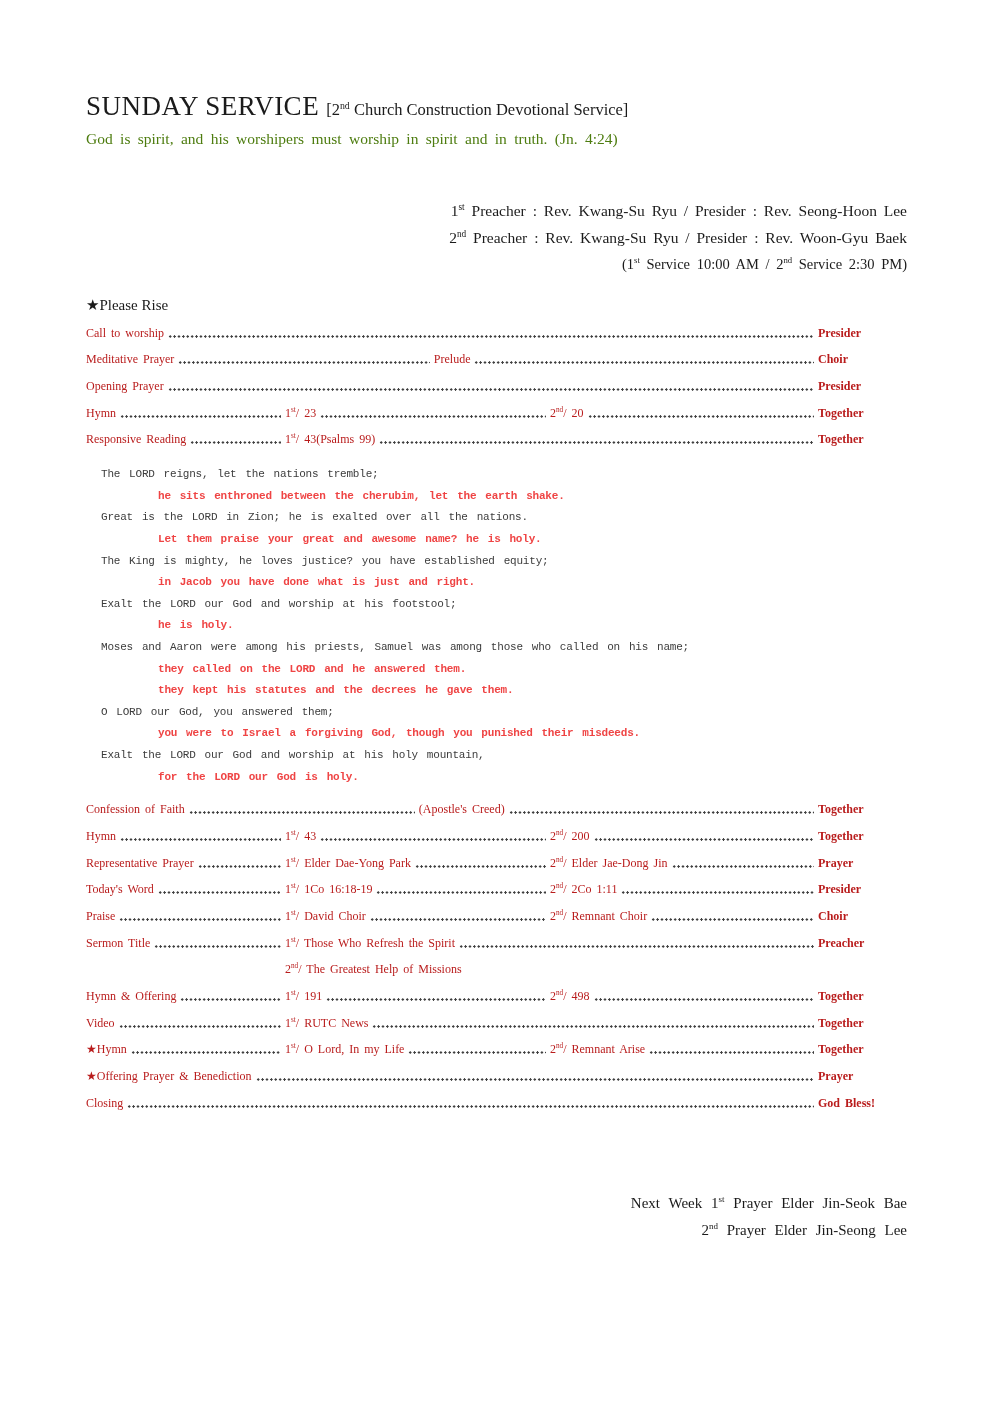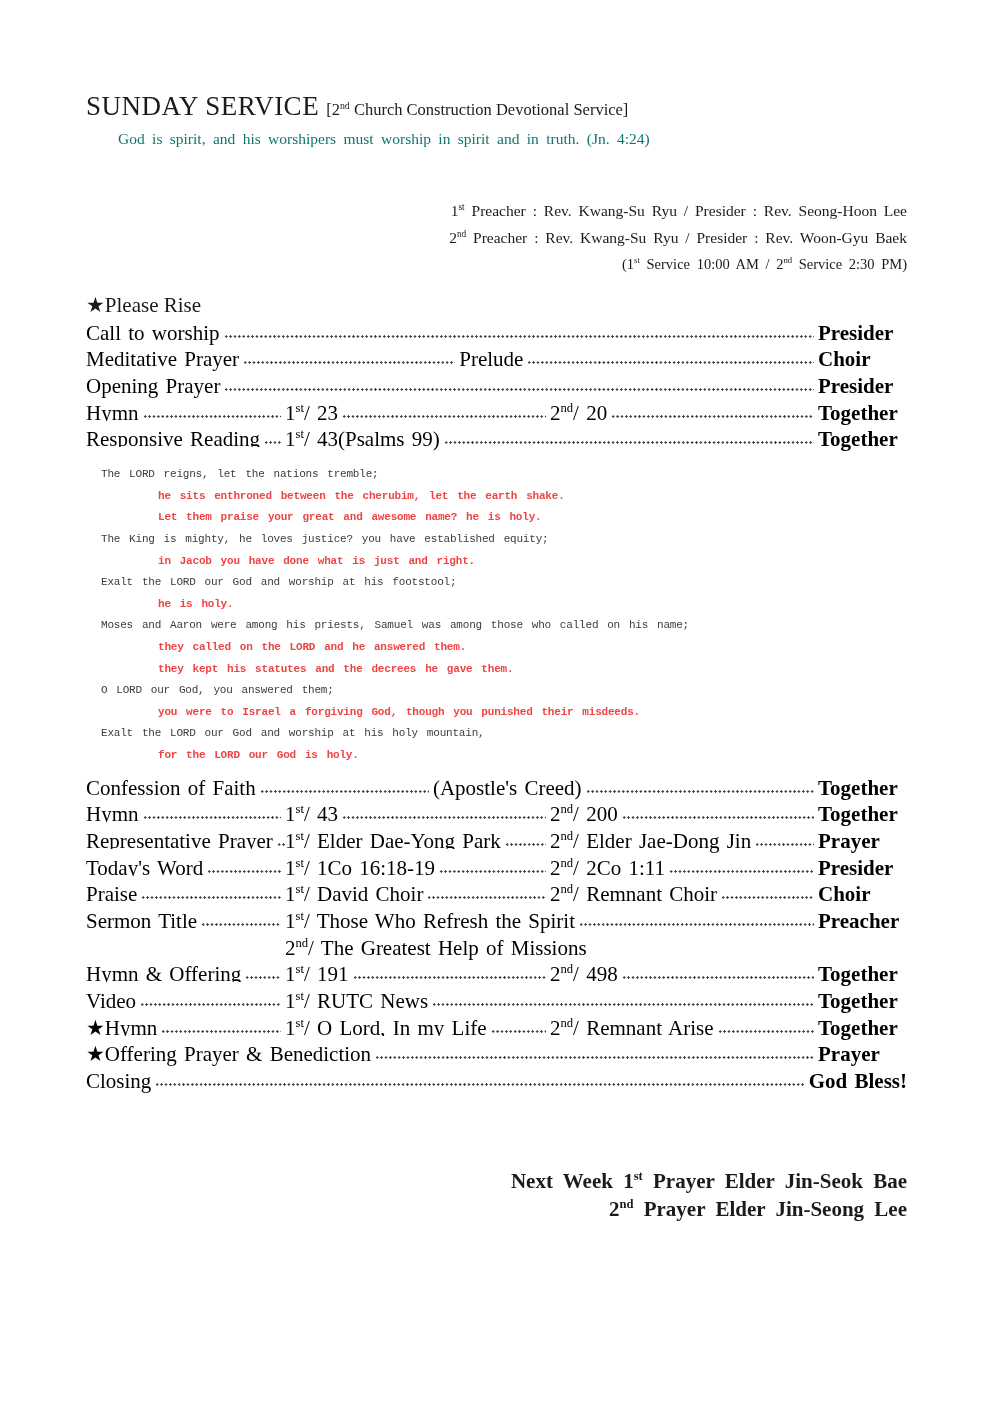--- a/index.html
+++ b/index.html
@@ -3,50 +3,50 @@
 <meta charset="utf-8">
 <style>
   html,body{margin:0;padding:0;background:#fff;}
   body{width:992px;height:1403px;font-family:"Liberation Serif","DejaVu Serif",serif;color:#1b1b1b;overflow:hidden;}
   .page{box-sizing:border-box;width:992px;height:1180px;padding:88px 85px 0 86px;}
 
   
   h1{margin:0;font-weight:normal;line-height:32px;white-space:nowrap;}
   .title{font-size:27px;letter-spacing:.5px;}
   .bracket{font-size:16.5px;margin-left:7px;}
-  .verse{font-size:15.5px;line-height:22px;margin-top:2px;word-spacing:3.5px;color:#0f766e;margin-left:32px;}
+  .verse{font-size:15.5px;line-height:22px;margin-top:2px;word-spacing:3.5px;color:#4d7c0f;}
 
   
   .preachers{margin-top:48px;text-align:right;font-size:15.5px;line-height:26.5px;word-spacing:3px;white-space:nowrap;}
   .preachers .times{font-size:14.5px;}
 
   sup{font-size:60%;line-height:0;vertical-align:super;letter-spacing:0;}
 
-  .please-rise{margin-top:19px;font-size:21px;line-height:16px;}
+  .please-rise{margin-top:19px;font-size:15px;line-height:16px;}
 
   
   .order{margin-top:12px;}
   .order2{margin-top:13px;}
-  .row{display:flex;align-items:baseline;font-size:21px;line-height:16px;margin-bottom:10.7px;white-space:nowrap;word-spacing:2px;color:#000000;}
+  .row{display:flex;align-items:baseline;font-size:12px;line-height:16px;margin-bottom:10.7px;white-space:nowrap;word-spacing:2px;color:#b91c1c;}
   .cell-label{display:flex;align-items:baseline;flex:0 0 199px;max-width:199px;overflow:hidden;text-align:right;}
   .cell-first{display:flex;align-items:baseline;flex:0 0 265px;max-width:265px;overflow:hidden;justify-content:space-between;}
   .right{flex:0 0 89px;text-align:left;font-weight:bold;}
   .leader{flex:1 1 auto;min-width:8px;height:13px;align-self:flex-end;margin:0 4px 1px 4px;
           background-image:radial-gradient(circle,#3f3f3f 1.05px,rgba(0,0,0,0) 1.35px);
           background-size:4.4px 5px;background-position:0 calc(100% - 1px);background-repeat:repeat-x;}
   .leader.l-b{flex:1.35 1.35 auto;}
   .cont-spacer{flex:0 0 199px;}
 
   
   .reading{margin-top:17px;font-family:Liberation Mono, monospace;font-size:11px;line-height:21.6px;letter-spacing:-.2px;word-spacing:2.5px;}
   .r-call{padding-left:15px;color:#3c3c3c;}
   .r-resp{padding-left:72px;font-weight:bold;color:#ef4444;}
 
   
-  .next-week{margin-top:79px;text-align:right;font-size:21px;line-height:27.5px;word-spacing:5px;white-space:nowrap;font-weight:bold;}
+  .next-week{margin-top:79px;text-align:right;font-size:15px;line-height:27.5px;word-spacing:5px;white-space:nowrap;}
 </style>
 </head>
 <body>
 
 <div class="page">
 
   <h1><span class="title">SUNDAY SERVICE</span><span class="bracket"><span>[</span><span>2</span><sup>nd</sup><span> Church Construction Devotional Service]</span></span></h1>
 
   <div class="verse">God is spirit, and his worshipers must worship in spirit and in truth. (Jn. 4:24)</div>
 
@@ -96,20 +96,21 @@
         </span>
         <span class="seg"><span>1</span><sup>st</sup><span>/ </span><span>43(Psalms 99)</span></span>
         <span class="leader"></span>
         <span class="right">Together</span>
       </div>
     </div>
 
   <div class="reading" id="reading">
       <div class="r-call">The LORD reigns, let the nations tremble;</div>
       <div class="r-resp">he sits enthroned between the cherubim, let the earth shake.</div>
+      <div class="r-call">Great is the LORD in Zion; he is exalted over all the nations.</div>
       <div class="r-resp">Let them praise your great and awesome name? he is holy.</div>
       <div class="r-call">The King is mighty, he loves justice? you have established equity;</div>
       <div class="r-resp">in Jacob you have done what is just and right.</div>
       <div class="r-call">Exalt the LORD our God and worship at his footstool;</div>
       <div class="r-resp">he is holy.</div>
       <div class="r-call">Moses and Aaron were among his priests, Samuel was among those who called on his name;</div>
       <div class="r-resp">they called on the LORD and he answered them.</div>
       <div class="r-resp">they kept his statutes and the decrees he gave them.</div>
       <div class="r-call">O LORD our God, you answered them;</div>
       <div class="r-resp">you were to Israel a forgiving God, though you punished their misdeeds.</div>

